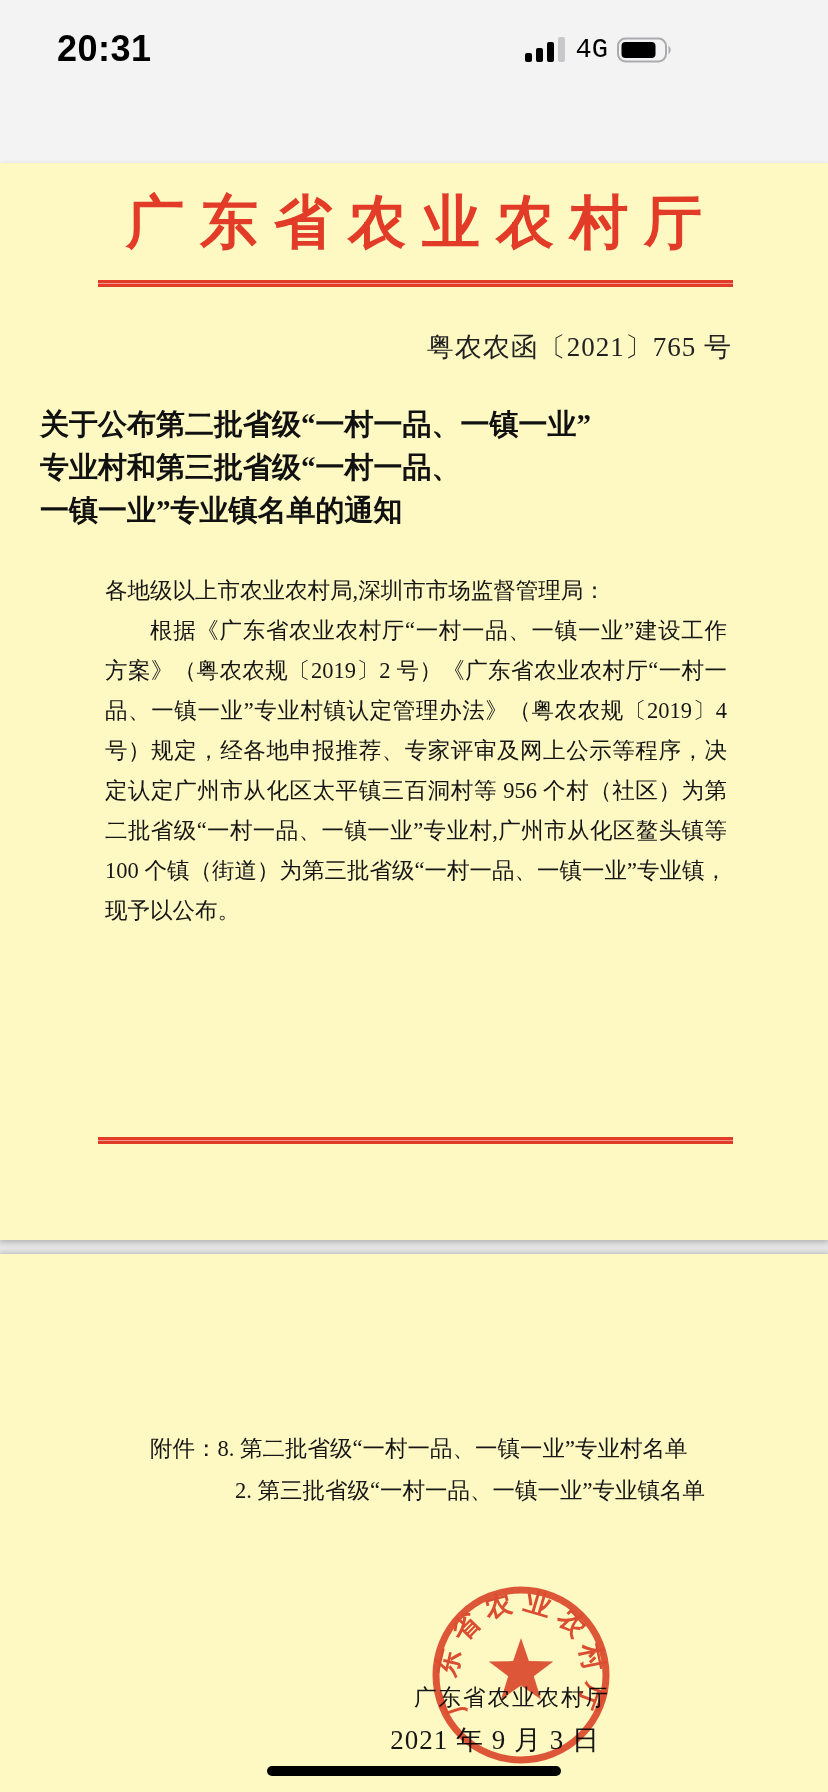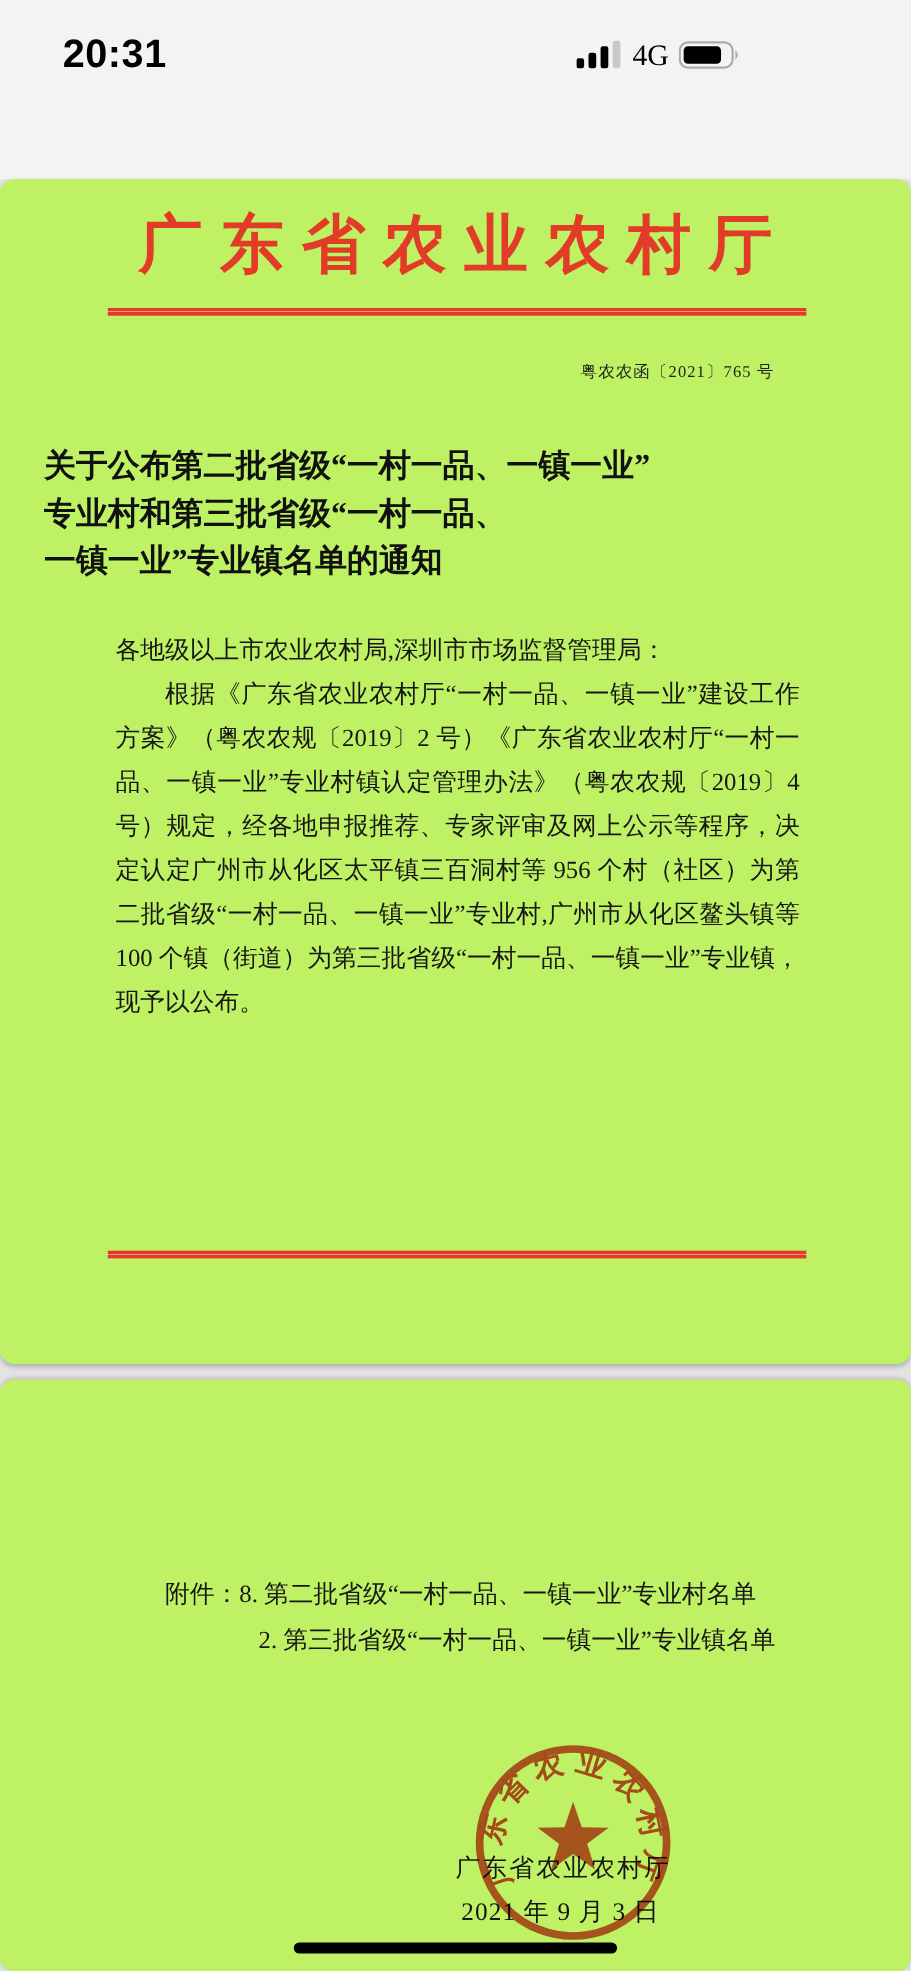--- a/index.html
+++ b/index.html
@@ -19,58 +19,57 @@
   .status-time {
     position:absolute; left:57px; top:28px;
     font-family:"Liberation Sans","DejaVu Sans",sans-serif;
     font-size:36px; font-weight:700; letter-spacing:.5px; color:#000;
   }
   .status-right {
     position:absolute; right:33px; top:36px; height:28px;
     display:flex; align-items:center; gap:9px;
   }
   .net-label {
-    font-family:Liberation Serif, serif;
+    font-family:Liberation Mono, monospace;
     font-size:27px; color:#000; line-height:1;
   }
   .nav-bar { position:absolute; top:90px; left:0; width:828px; height:73px; }
   .back-btn { position:absolute; left:28px; top:108px; width:30px; height:46px; }
   .nav-title {
     position:absolute; left:70px; right:70px; top:112px;
     text-align:center;
     font-family:"Liberation Sans","DejaVu Sans",sans-serif;
     font-size:30px; font-weight:600; color:#111;
     white-space:nowrap; overflow:hidden;
   }
   .more-btn { position:absolute; right:34px; top:128px; width:46px; height:12px; }
 
   .page {
-    position:absolute; left:0; width:828px; background:#bef264;
+    position:absolute; left:0; width:828px; background:#fef9c3;
     box-shadow:0 2px 5px rgba(0,0,0,.22);
-    border-radius:13px;
   }
   .page1 { top:163px; height:1077px; }
   .page2 { top:1254px; height:538px; box-shadow:0 -1px 4px rgba(0,0,0,.18); }
 
   .agency-header {
     position:absolute; top:22px; left:0; width:828px;
     text-align:center;
     font-size:58px; font-weight:700; color:#e23b28;
     letter-spacing:16px; text-indent:16px;
     line-height:76px;
   }
   .red-rule {
     position:absolute; left:98px; width:635px; height:7px;
     background:linear-gradient(180deg,#e23b28 0%,#e23b28 38%,#f2968c 38%,#f2968c 54%,#e23b28 54%,#e23b28 100%);
   }
   .rule-top { top:117px; }
   .rule-bottom { top:974px; }
   .doc-number {
-    position:absolute; top:166px; right:124px;
-    font-size:15px; color:#222; letter-spacing:1px;
+    position:absolute; top:166px; right:96px;
+    font-size:27px; color:#222; letter-spacing:1px;
   }
   .doc-title {
     position:absolute; top:240px; left:40px; right:40px;
     text-align:left; font-size:29px; font-weight:700;
     line-height:43px; color:#111;
   }
   .doc-body {
     position:absolute; top:408px; left:105px; width:622px;
     font-size:22.5px; line-height:40px; color:#161616;
     text-align:justify; text-justify:inter-ideograph;
@@ -83,21 +82,21 @@
     white-space:nowrap;
   }
   .att-line2 { margin-left:85px; }
 
   .signature {
     position:absolute; top:428px; right:218px;
     font-size:22.5px; color:#161616; letter-spacing:2px;
   }
   .sign-date {
     position:absolute; top:468px; right:228px;
-    font-size:23px; color:#161616; letter-spacing:1px;
+    font-size:27px; color:#161616; letter-spacing:1px;
   }
   .seal {
     position:absolute; top:328px; left:428px; width:186px; height:186px;
     mix-blend-mode:multiply; opacity:.92;
   }
   .home-indicator {
     position:absolute; left:267px; top:1766px; width:294px; height:10px;
     background:#000; border-radius:5px;
   }
 </style>

